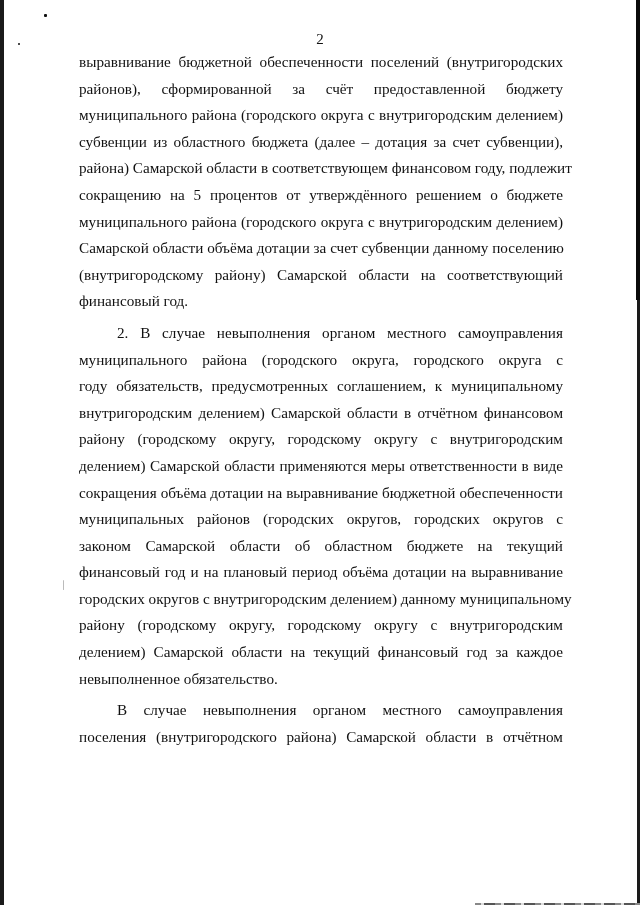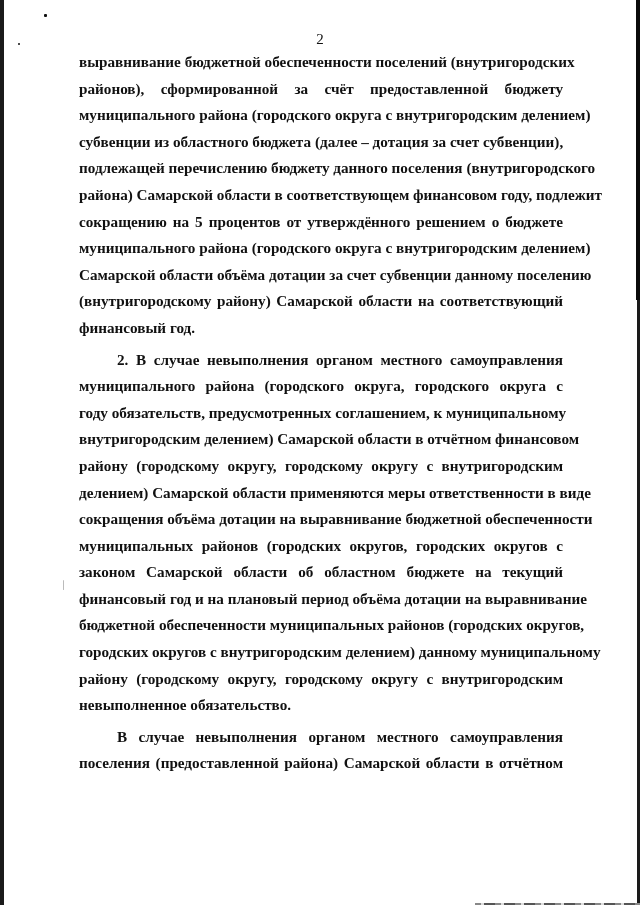--- a/index.html
+++ b/index.html
@@ -65,21 +65,20 @@
       font-size: 15.2px;
       line-height: 26.6px;
       text-align: justify;
       text-align-last: left;
     }
     .line {
       display: block;
       text-align: justify;
       text-align-last: justify;
       white-space: nowrap;
-      font-weight: bold;
     }
     .line.last {
       text-align-last: left;
     }
     .line.indent {
       padding-left: 38px;
     }
     .gap { height: 5px; }
   </style>
 </head>
@@ -94,43 +93,42 @@
 <div class="speck s3"></div>
 
 <div class="page-number">2</div>
 
 <div class="body-text">
   <div>
     <span class="line">выравнивание бюджетной обеспеченности поселений (внутригородских</span>
     <span class="line">районов), сформированной за счёт предоставленной бюджету</span>
     <span class="line">муниципального района (городского округа с внутригородским делением)</span>
     <span class="line">субвенции из областного бюджета (далее – дотация за счет субвенции),</span>
-    <span class="line">подлежащей перечислению бюджету данного поселения (внутригородского</span>
     <span class="line">района) Самарской области в соответствующем финансовом году, подлежит</span>
     <span class="line">сокращению на 5 процентов от утверждённого решением о бюджете</span>
     <span class="line">муниципального района (городского округа с внутригородским делением)</span>
     <span class="line">Самарской области объёма дотации за счет субвенции данному поселению</span>
     <span class="line">(внутригородскому району) Самарской области на соответствующий</span>
     <span class="line last">финансовый год.</span>
   </div>
   <div class="gap"></div>
   <div>
     <span class="line indent">2. В случае невыполнения органом местного самоуправления</span>
     <span class="line">муниципального района (городского округа, городского округа с</span>
     <span class="line">году обязательств, предусмотренных соглашением, к муниципальному</span>
     <span class="line">внутригородским делением) Самарской области в отчётном финансовом</span>
     <span class="line">району (городскому округу, городскому округу с внутригородским</span>
     <span class="line">делением) Самарской области применяются меры ответственности в виде</span>
     <span class="line">сокращения объёма дотации на выравнивание бюджетной обеспеченности</span>
     <span class="line">муниципальных районов (городских округов, городских округов с</span>
     <span class="line">законом Самарской области об областном бюджете на текущий</span>
     <span class="line">финансовый год и на плановый период объёма дотации на выравнивание</span>
-    <span class="line">бюджетной обеспеченности муниципальных районов (городских округов,</span>
     <span class="line">городских округов с внутригородским делением) данному муниципальному</span>
     <span class="line">району (городскому округу, городскому округу с внутригородским</span>
+    <span class="line">делением) Самарской области на текущий финансовый год за каждое</span>
     <span class="line last">невыполненное обязательство.</span>
   </div>
   <div class="gap"></div>
   <div>
     <span class="line indent">В случае невыполнения органом местного самоуправления</span>
-    <span class="line">поселения (предоставленной района) Самарской области в отчётном</span>
+    <span class="line">поселения (внутригородского района) Самарской области в отчётном</span>
   </div>
 </div>
 
 </body></html>

